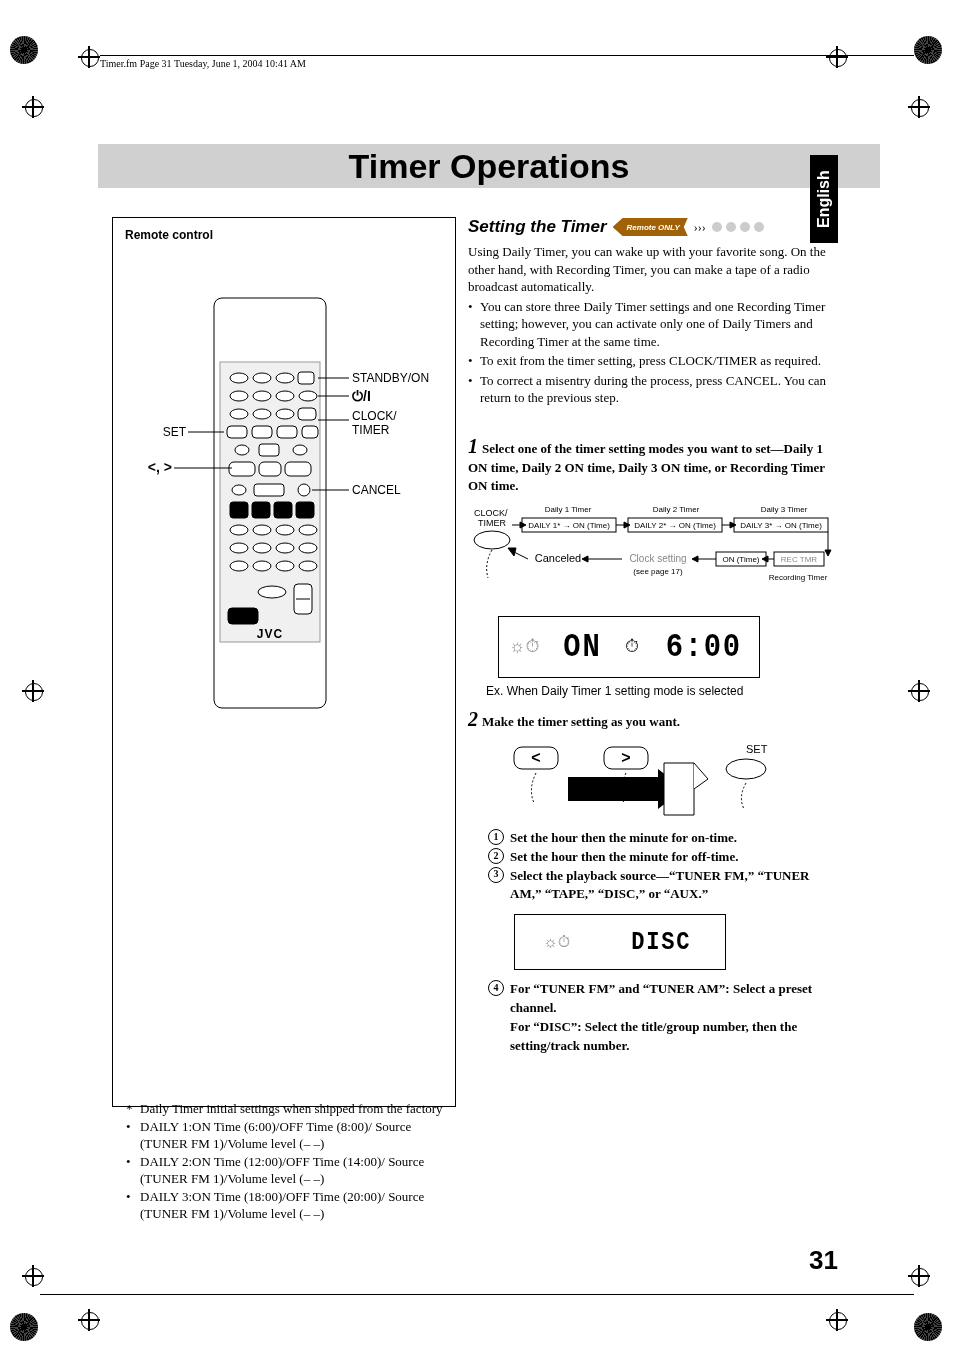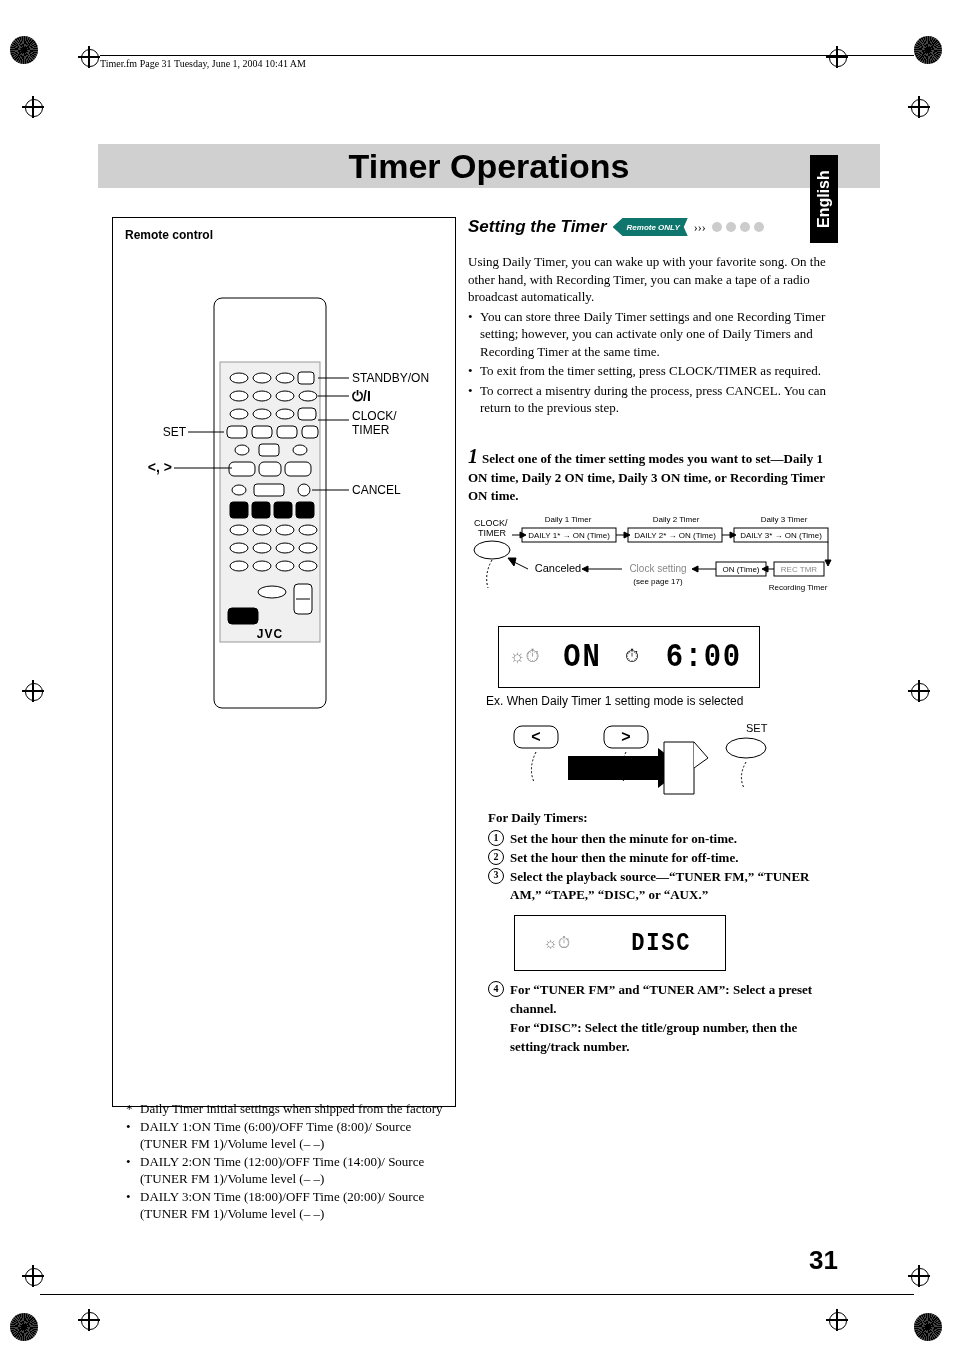--- a/index.html
+++ b/index.html
@@ -132,31 +132,31 @@
   .factory-notes .row{display:flex;}
   .factory-notes .m{width:14px;flex:0 0 14px;}
   .right-col {
     position: absolute;
     top: 217px;
     left: 468px;
     width: 368px;
   }
   .section-head {
     display:flex;align-items:center;gap:6px;
-    margin-bottom:16px;
+    margin-bottom:6px;
   }
   .section-head .txt{
     font-family: Arial, Helvetica, sans-serif;
     font-weight: bold;
     font-style: italic;
     font-size: 17px;
   }
   .badge {
     height:18px;padding:0 8px 0 14px;
-    background:#0f766e;color:white;
+    background:#a16207;color:white;
     font-family:Arial,Helvetica,sans-serif;
     font-size:8px;font-style:italic;font-weight:bold;
     display:inline-flex;align-items:center;justify-content:center;
     clip-path: polygon(10px 0, 100% 0, calc(100% - 4px) 50%, 100% 100%, 10px 100%, 0 50%);
     position:relative;
   }
   .dotrow{display:inline-flex;gap:4px;}
   .dot{width:10px;height:10px;border-radius:50%;background:#ccc;}
   .para{font-size:13px;line-height:1.35;margin:0 0;}
   .bul{display:flex;font-size:13px;line-height:1.35;margin:2px 0;}
@@ -443,41 +443,41 @@
       </svg>
       <div class="lcd-box">
         <span style="font-size:18px;color:#888">☼⏱</span>
         <span class="seg">ON</span>
         <span style="font-size:18px">⏱</span>
         <span class="seg">6:00</span>
       </div>
     </div>
     <div class="figcap">Ex. When Daily Timer 1 setting mode is selected</div>
 
+    <div><span class="stepnum">2</span><span class="step-text">Make the timer setting as you want.</span></div>
 
     <div class="figure" style="margin-left:30px">
       <svg width="300" height="80" viewBox="0 0 300 80">
         <rect x="16" y="8" width="44" height="22" rx="8" fill="white" stroke="black"></rect>
         <text x="38" y="24" font-size="16" font-family="Arial" text-anchor="middle" font-weight="bold">&lt;</text>
         <rect x="106" y="8" width="44" height="22" rx="8" fill="white" stroke="black"></rect>
         <text x="128" y="24" font-size="16" font-family="Arial" text-anchor="middle" font-weight="bold">&gt;</text>
         <path d="M38 34 q-8 16 -2 30" stroke="black" fill="none" stroke-dasharray="2 2"></path>
         <path d="M128 34 q-8 16 -2 30" stroke="black" fill="none" stroke-dasharray="2 2"></path>
 
         <polygon points="70,38 70,62 160,62 160,70 186,50 160,30 160,38" fill="black"></polygon>
         <polygon points="166,24 166,76 196,76 196,24" fill="white" stroke="black"></polygon>
         <path d="M196 24 L210 40 L196 50" fill="white" stroke="black"></path>
 
         <text x="248" y="14" font-size="11" font-family="Arial">SET</text>
         <ellipse cx="248" cy="30" rx="20" ry="10" fill="white" stroke="black"></ellipse>
         <path d="M248 44 q-8 14 -2 26" stroke="black" fill="none" stroke-dasharray="2 2"></path>
       </svg>
     </div>
 
-    <div class="daily-title">For Daily Timers:</div>
     <div class="numlist">
       <div class="row">
           <span class="circled">1</span>
           <span class="txt">Set the hour then the minute for on-time.</span>
         </div>
       <div class="row">
           <span class="circled">2</span>
           <span class="txt">Set the hour then the minute for off-time.</span>
         </div>
       <div class="row">

